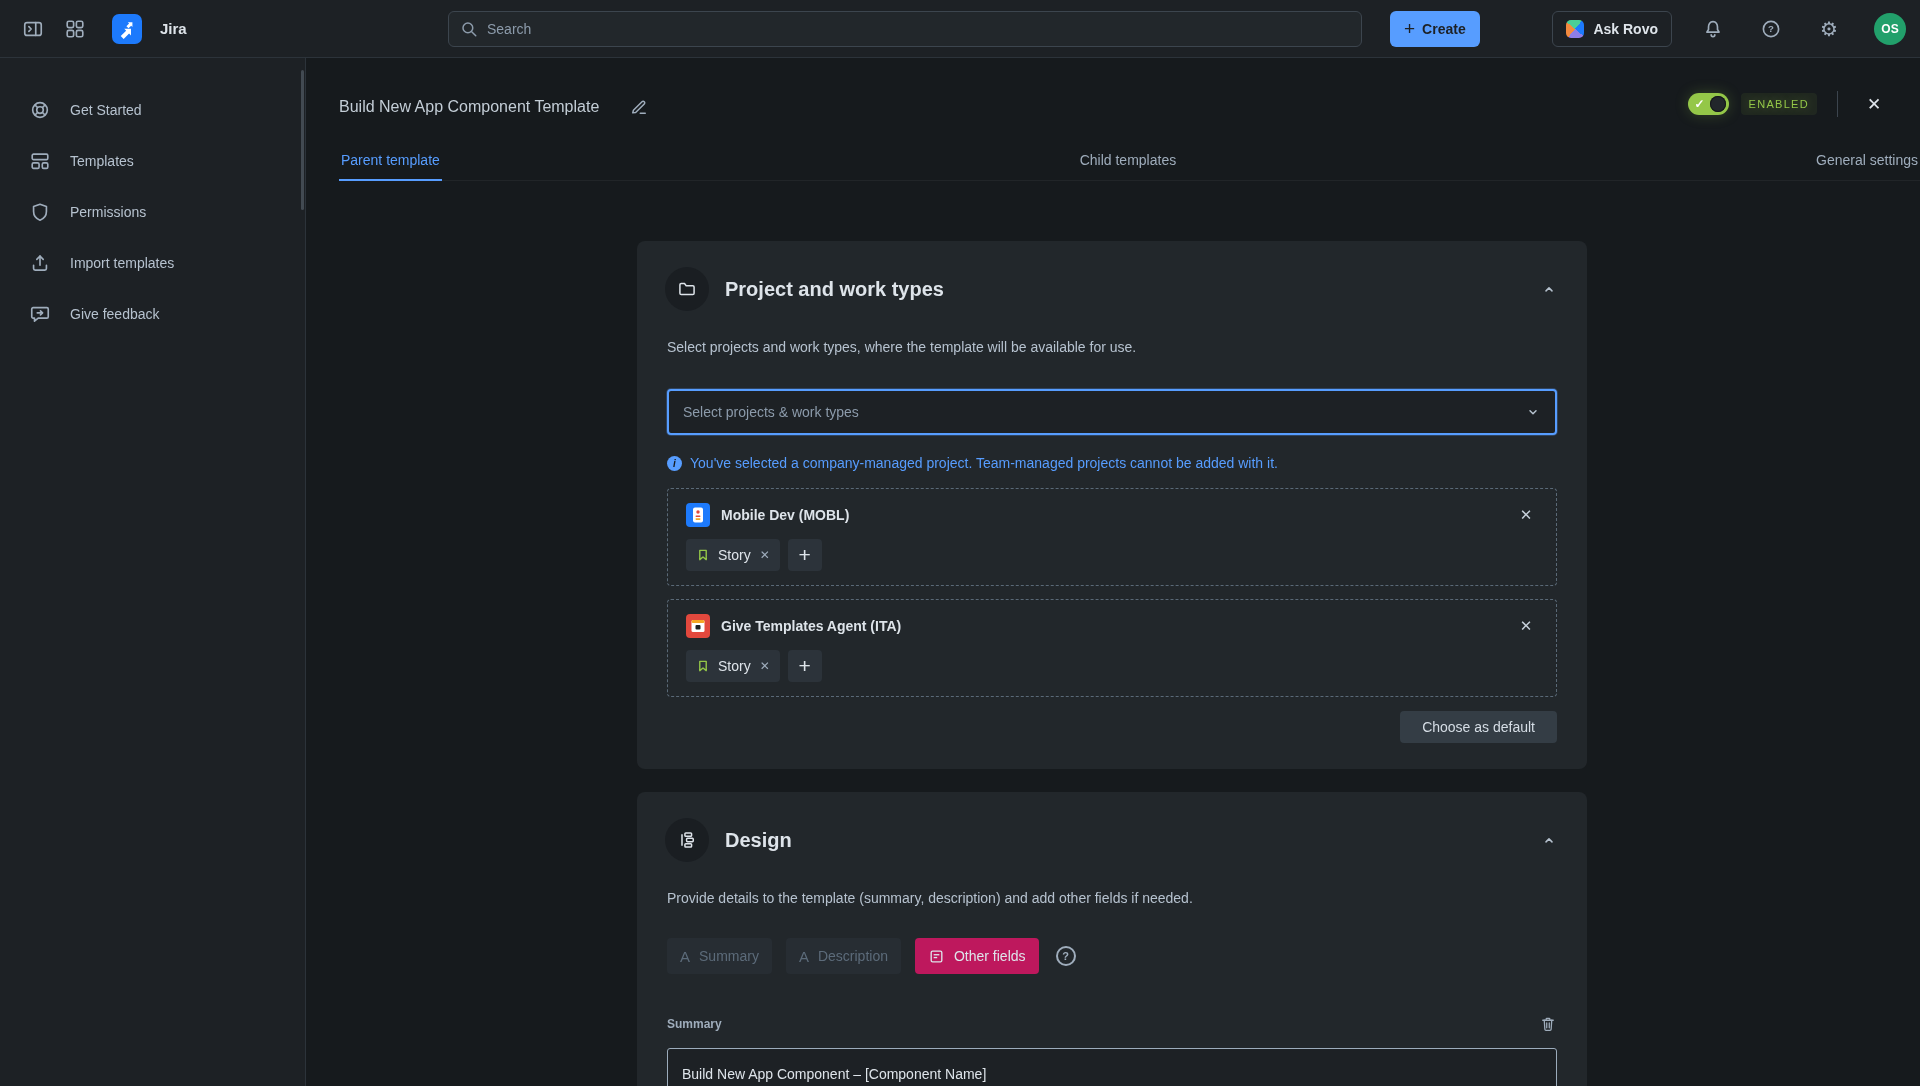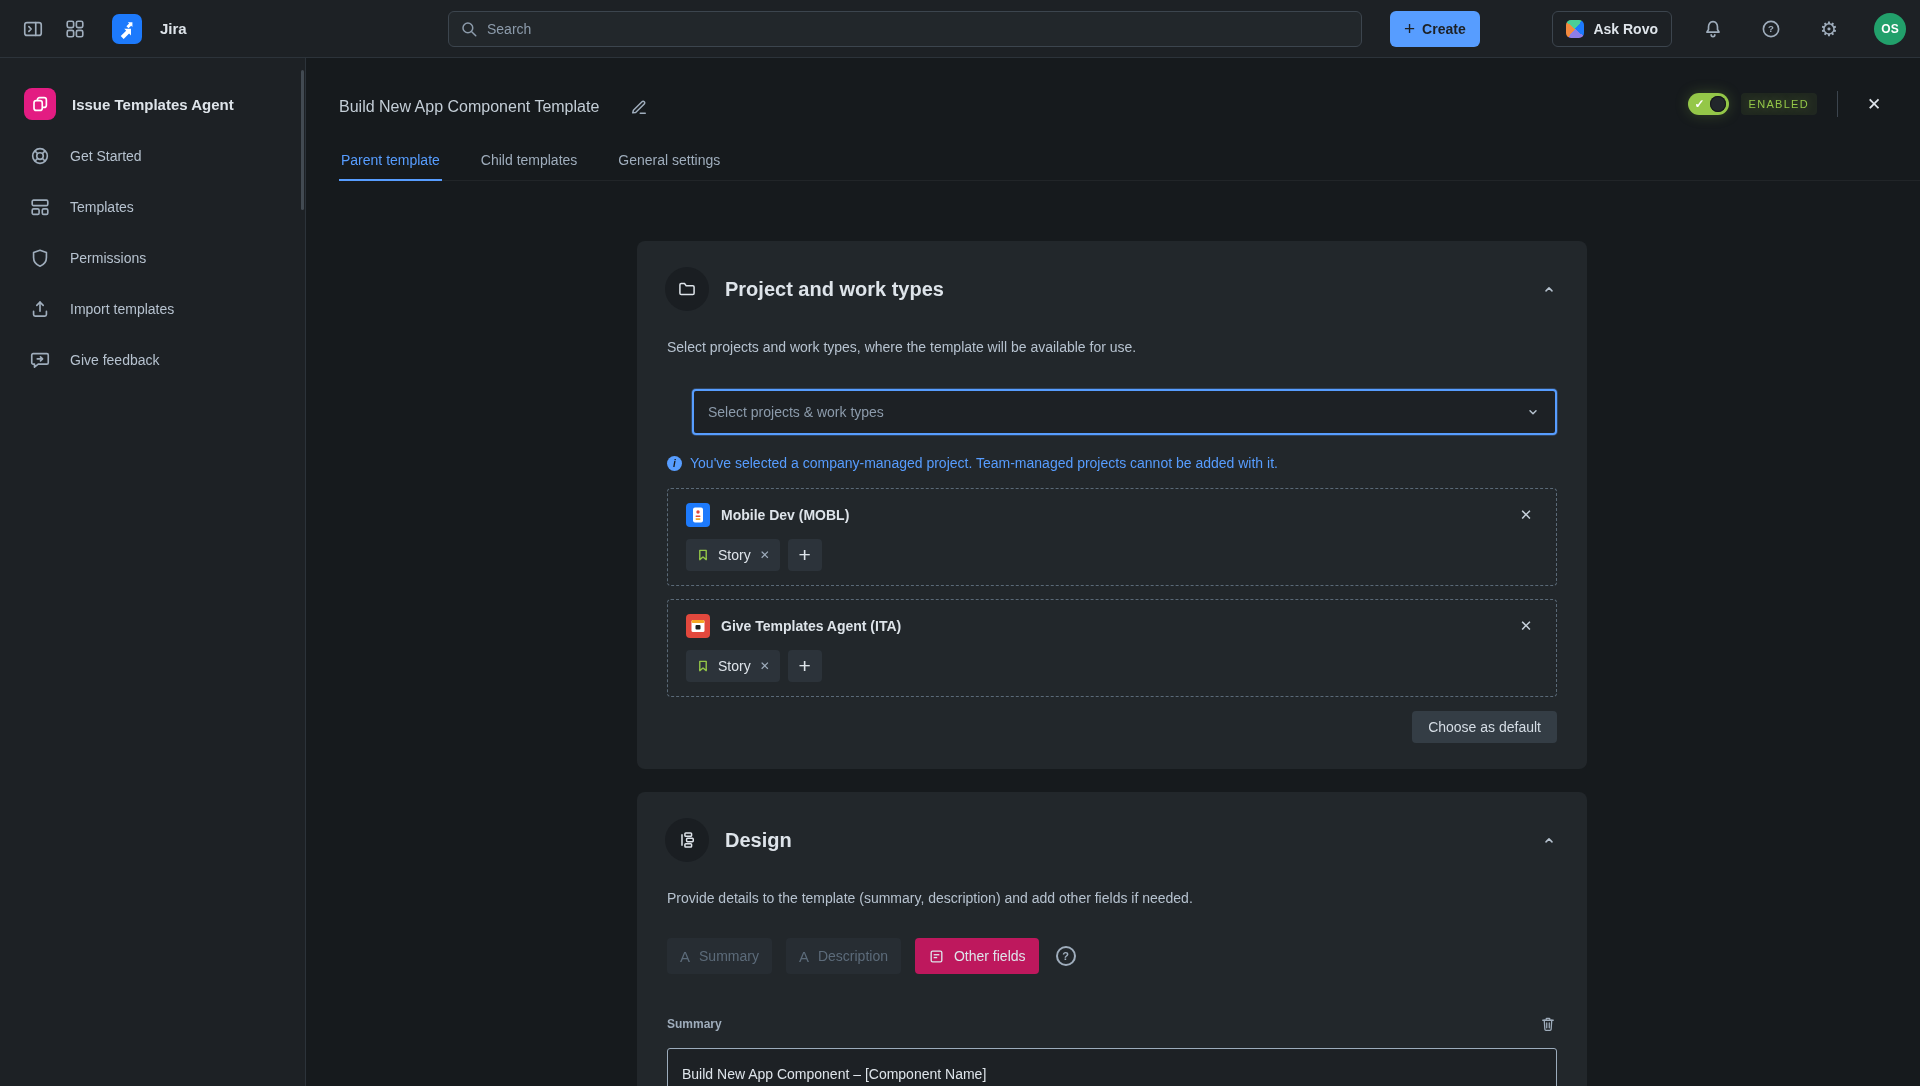--- a/index.html
+++ b/index.html
@@ -99,21 +99,21 @@
     background:#22272B; box-shadow:inset 0 0 0 1px #15181A;
   }
   .status-label {
     font-size:11px; font-weight:400; letter-spacing:1.3px; color:#94C748;
     background:rgba(148,199,72,.08); border-radius:4px; padding:5px 8px;
     text-shadow:0 0 10px rgba(148,199,72,.45);
   }
   .vdiv { width:1px; height:26px; background:#3C454E; margin:0 8px; }
   .close-btn { width:32px; height:32px; display:flex; align-items:center; justify-content:center; color:#DEE4EA; font-size:17px; }
 
-  .tabs { position:absolute; left:33px; top:90px; right:0; display:flex; gap:37px; border-bottom:1px solid rgba(255,255,255,.05); }
+  .tabs { position:absolute; left:33px; top:90px; right:0; display:flex; gap:37px; border-bottom:1px solid rgba(255,255,255,.05);justify-content:space-between; }
   .tab { font-size:14px; color:#9FADBC; padding:4px 2px 11px 2px; cursor:pointer; }
   .tab.active { color:#579DFF; border-bottom:2px solid #579DFF; margin-bottom:-1px; font-weight:500; }
 
   
   .card { position:absolute; left:331px; width:950px; background:#22272B; border-radius:8px; }
   .card1 { top:183px; height:528px; }
   .card2 { top:734px; height:380px; }
 
   .card-head { position:absolute; left:28px; top:26px; right:24px; height:44px; display:flex; align-items:center; gap:16px; }
   .card-icon-circle {
@@ -122,21 +122,21 @@
   }
   .card-title { font-size:20px; font-weight:700; color:#DEE4EA; }
   .chev-btn { margin-left:auto; width:28px; height:28px; display:flex; align-items:center; justify-content:center; color:#B6C2CF; }
 
   .card-desc { position:absolute; left:30px; top:98px; right:30px; font-size:14px; color:#B6C2CF; }
 
   .select-box {
     position:absolute; left:30px; right:30px; top:148px; height:46px;
     background:#1D2125; border:2px solid #579DFF; border-radius:4px;
     display:flex; align-items:center; justify-content:space-between;
-    padding:0 14px; cursor:pointer; box-shadow:0 0 0 1px rgba(87,157,255,.25);margin-left:25px;
+    padding:0 14px; cursor:pointer; box-shadow:0 0 0 1px rgba(87,157,255,.25);
   }
   .select-placeholder { font-size:14px; color:#8C9BAB; }
 
   .info-row { position:absolute; left:30px; top:214px; display:flex; align-items:center; gap:8px; }
   .info-dot {
     width:15px; height:15px; border-radius:50%; background:#579DFF; color:#161A1D;
     font-size:10px; font-weight:700; font-style:italic;
     display:flex; align-items:center; justify-content:center; flex:0 0 auto;
   }
   .info-text { font-size:14px; color:#579DFF; }
@@ -156,21 +156,21 @@
     height:32px; background:#2C333A; border-radius:4px; padding:0 10px;
     display:flex; align-items:center; gap:8px; font-size:14px; color:#DEE4EA; cursor:pointer;
   }
   .chip-x { font-size:12px; color:#9FADBC; margin-left:1px; }
   .chip-add {
     width:34px; height:32px; background:#2C333A; border-radius:4px;
     display:flex; align-items:center; justify-content:center;
     font-size:21px; font-weight:300; color:#DEE4EA; cursor:pointer;
   }
   .default-btn {
-    position:absolute; right:30px; top:470px; height:32px; padding:0 16px;
+    position:absolute; right:30px; top:470px; height:32px; padding:0 22px;
     background:#343D45; border-radius:4px; color:#D5DDE5; font-size:14px;
     display:flex; align-items:center;
   }
 
   
   .btn-row { position:absolute; left:30px; top:146px; display:flex; align-items:center; gap:14px; }
   .field-btn { height:36px; padding:0 13px; border-radius:4px; display:flex; align-items:center; gap:9px; font-size:14px; }
   .field-btn.disabled { background:#272D33; color:#5C6B7A; cursor:default; }
   .field-btn.disabled .a-glyph { color:#5C6B7A; }
   .field-btn.activebtn { background:#be185d; color:#DEE4EA; }
@@ -265,29 +265,20 @@
     <button class="icon-btn">
       <span class="gear-glyph">⚙</span>
     </button>
     <div class="avatar">OS</div>
   </div>
 </header>
 
 <nav class="sidebar">
   <div class="sb-scrollthumb"></div>
 
-  <div class="sb-app">
-    <span class="sb-app-icon">
-      <svg width="18" height="18" viewBox="0 0 24 24" fill="none" stroke="#FFFFFF" stroke-width="2.2">
-        <rect x="8.5" y="3.5" width="12" height="13" rx="3"></rect>
-        <rect x="4" y="7.5" width="11" height="13" rx="3" fill="#E31C82"></rect>
-      </svg>
-    </span>
-    <span class="sb-app-title">Issue Templates Agent</span>
-  </div>
 
   <div class="sb-item">
     <span class="sb-ic">
       <svg width="22" height="22" viewBox="0 0 24 24" fill="none" stroke="currentColor" stroke-width="1.8">
         <circle cx="12" cy="12" r="8"></circle>
           <circle cx="12" cy="12" r="3.6"></circle>
         <line x1="14.6" y1="9.4" x2="17.7" y2="6.3"></line>
           <line x1="9.4" y1="9.4" x2="6.3" y2="6.3"></line>
         <line x1="9.4" y1="14.6" x2="6.3" y2="17.7"></line>
           <line x1="14.6" y1="14.6" x2="17.7" y2="17.7"></line>

